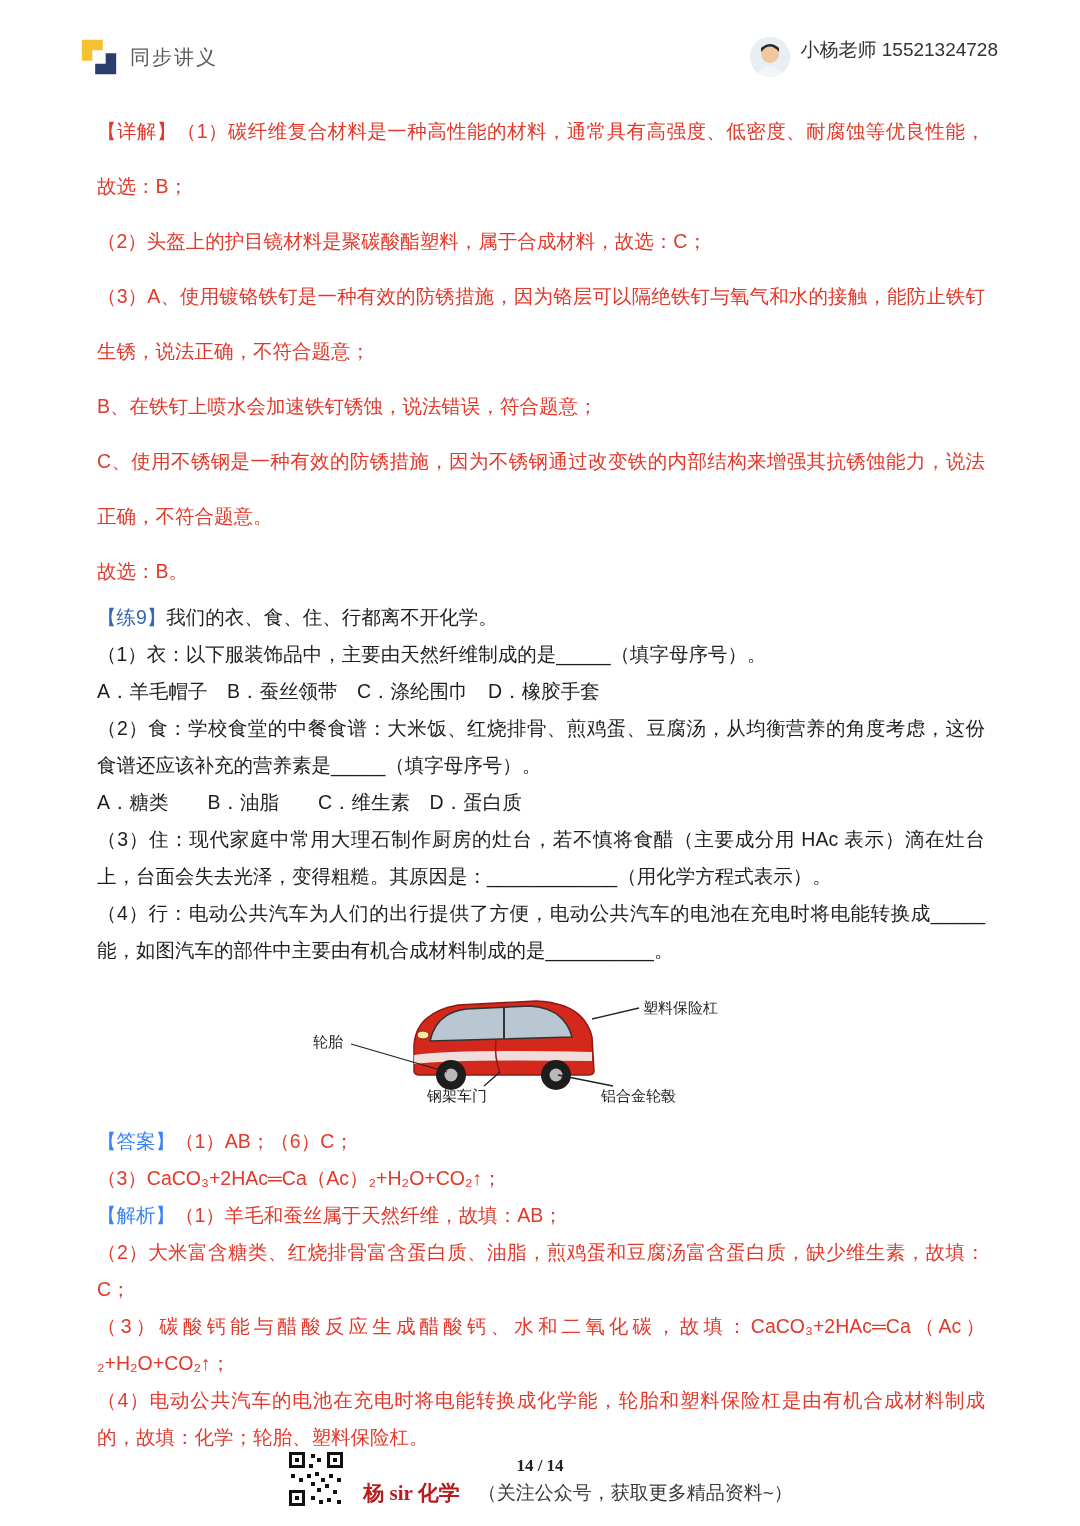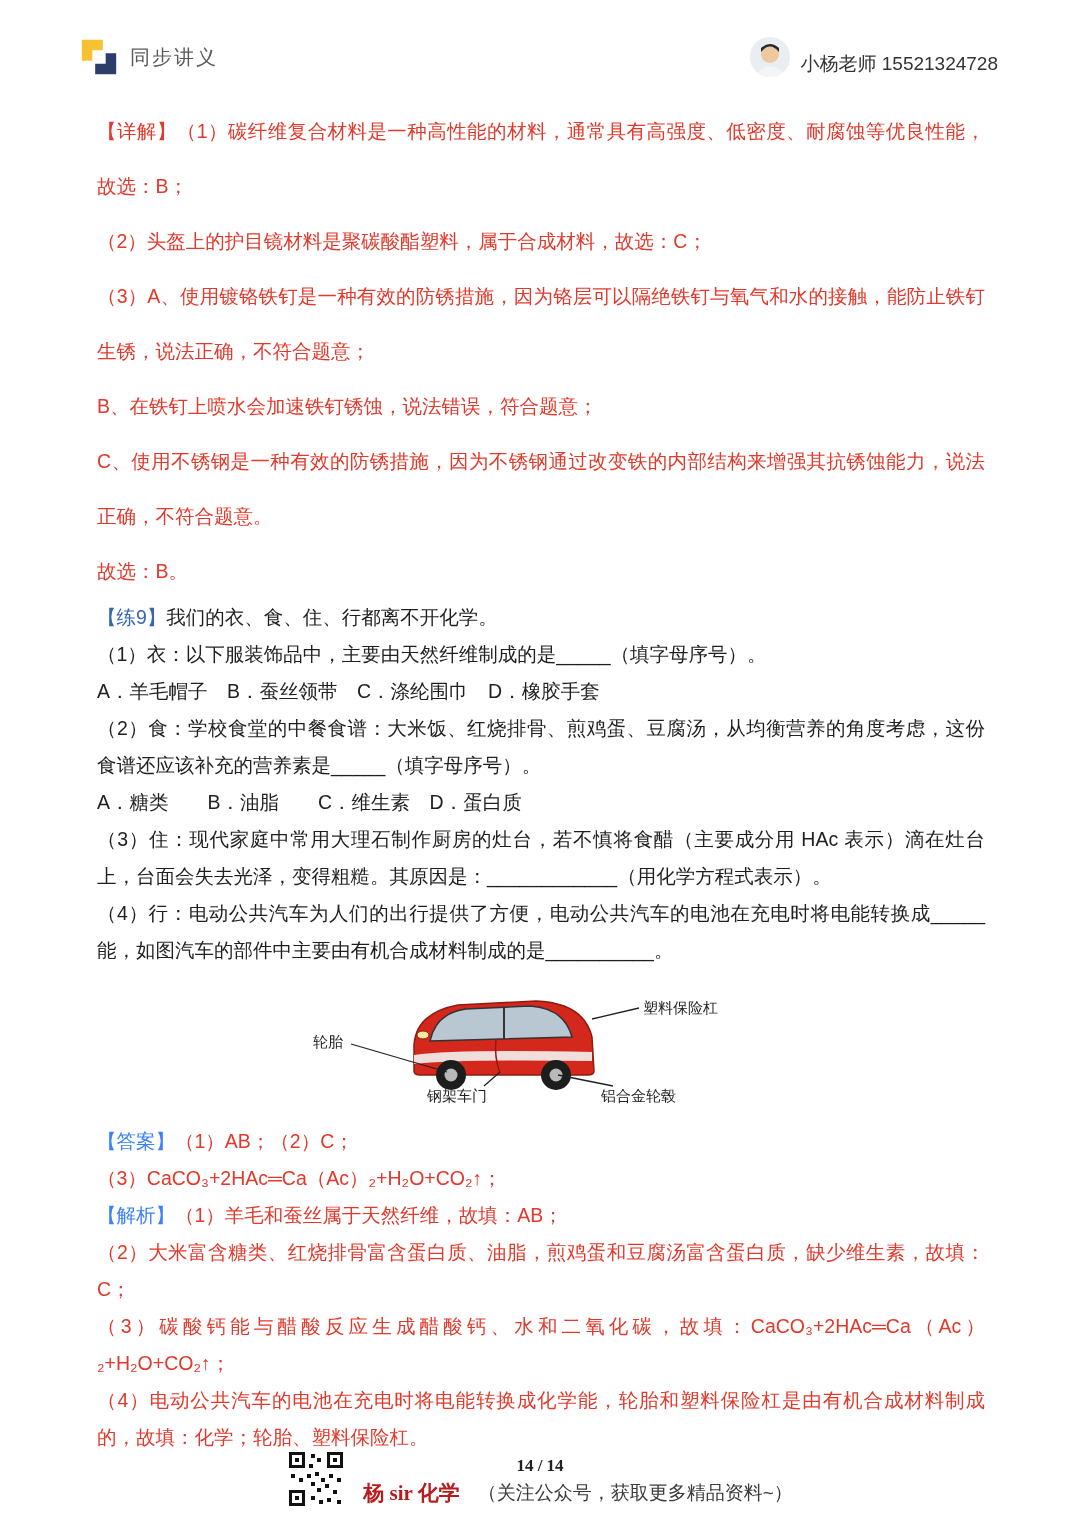--- a/index.html
+++ b/index.html
@@ -9,21 +9,21 @@
     font-family:"Liberation Sans","DejaVu Sans",sans-serif;
     color:#1f1f1f; position:relative; overflow:hidden;
   }
   .page { width:1080px; height:1526px; background:#fff; display:flex; flex-direction:column; }
 
   
   .header { display:flex; align-items:center; justify-content:space-between; padding:36px 82px 0 78px; flex:0 0 auto; }
   .brand-wrap { display:flex; align-items:center; gap:10px; }
   .logo { width:42px; height:42px; display:inline-block; }
   .brand { font-size:20px; color:#5a5a5a; letter-spacing:2px; }
-  .teacher-wrap { display:flex; align-items:flex-end; gap:10px; }
+  .teacher-wrap { display:flex; align-items:flex-start; gap:10px; }
   .avatar { width:40px; height:40px; border-radius:50%; overflow:hidden; display:inline-block; background:#e8eef2; }
   .teacher { font-size:19px; color:#333; }
 
   
   .content { padding:26px 95px 0 97px; flex:0 0 auto; }
   p.line { font-size:19.5px; text-align:justify; }
   .sec-detail   { line-height:55px; }
   .sec-question { line-height:37px; }
   .sec-answer   { line-height:37px; }
   .c-red   { color:#e1392b; }
@@ -116,21 +116,21 @@
         <line x1="183" y1="113" x2="199" y2="99" stroke="#222" stroke-width="1.3"></line>
         <line x1="312" y1="113" x2="257" y2="102" stroke="#222" stroke-width="1.3"></line>
       </svg>
       <span class="fig-label" style="left:342px; top:26px">塑料保险杠</span>
       <span class="fig-label" style="left:12px;  top:60px">轮胎</span>
       <span class="fig-label" style="left:126px; top:114px">钢架车门</span>
       <span class="fig-label" style="left:300px; top:114px">铝合金轮毂</span>
     </div>
 
     <div id="lines-after">
-        <p class="line sec-answer"><span class="c-teal">【答案】</span><span class="c-red">（1）AB；（2）C；</span></p>
+        <p class="line sec-answer"><span class="c-teal">【答案】</span><span class="c-red">（1）AB；（6）C；</span></p>
         <p class="line sec-answer"><span class="c-red">（3）CaCO₃+2HAc═Ca（Ac）₂+H₂O+CO₂↑；</span></p>
         <p class="line sec-answer"><span class="c-teal">【解析】</span><span class="c-red">（1）羊毛和蚕丝属于天然纤维，故填：AB；</span></p>
         <p class="line sec-answer"><span class="c-red">（2）大米富含糖类、红烧排骨富含蛋白质、油脂，煎鸡蛋和豆腐汤富含蛋白质，缺少维生素，故填：C；</span></p>
         <p class="line sec-answer"><span class="c-red">（3）碳酸钙能与醋酸反应生成醋酸钙、水和二氧化碳，故填：CaCO₃+2HAc═Ca（Ac）₂+H₂O+CO₂↑；</span></p>
         <p class="line sec-answer"><span class="c-red">（4）电动公共汽车的电池在充电时将电能转换成化学能，轮胎和塑料保险杠是由有机合成材料制成的，故填：化学；轮胎、塑料保险杠。</span></p>
       </div>
   </div>
 
   <div class="footer">
     <div class="page-num">14 / 14</div>

